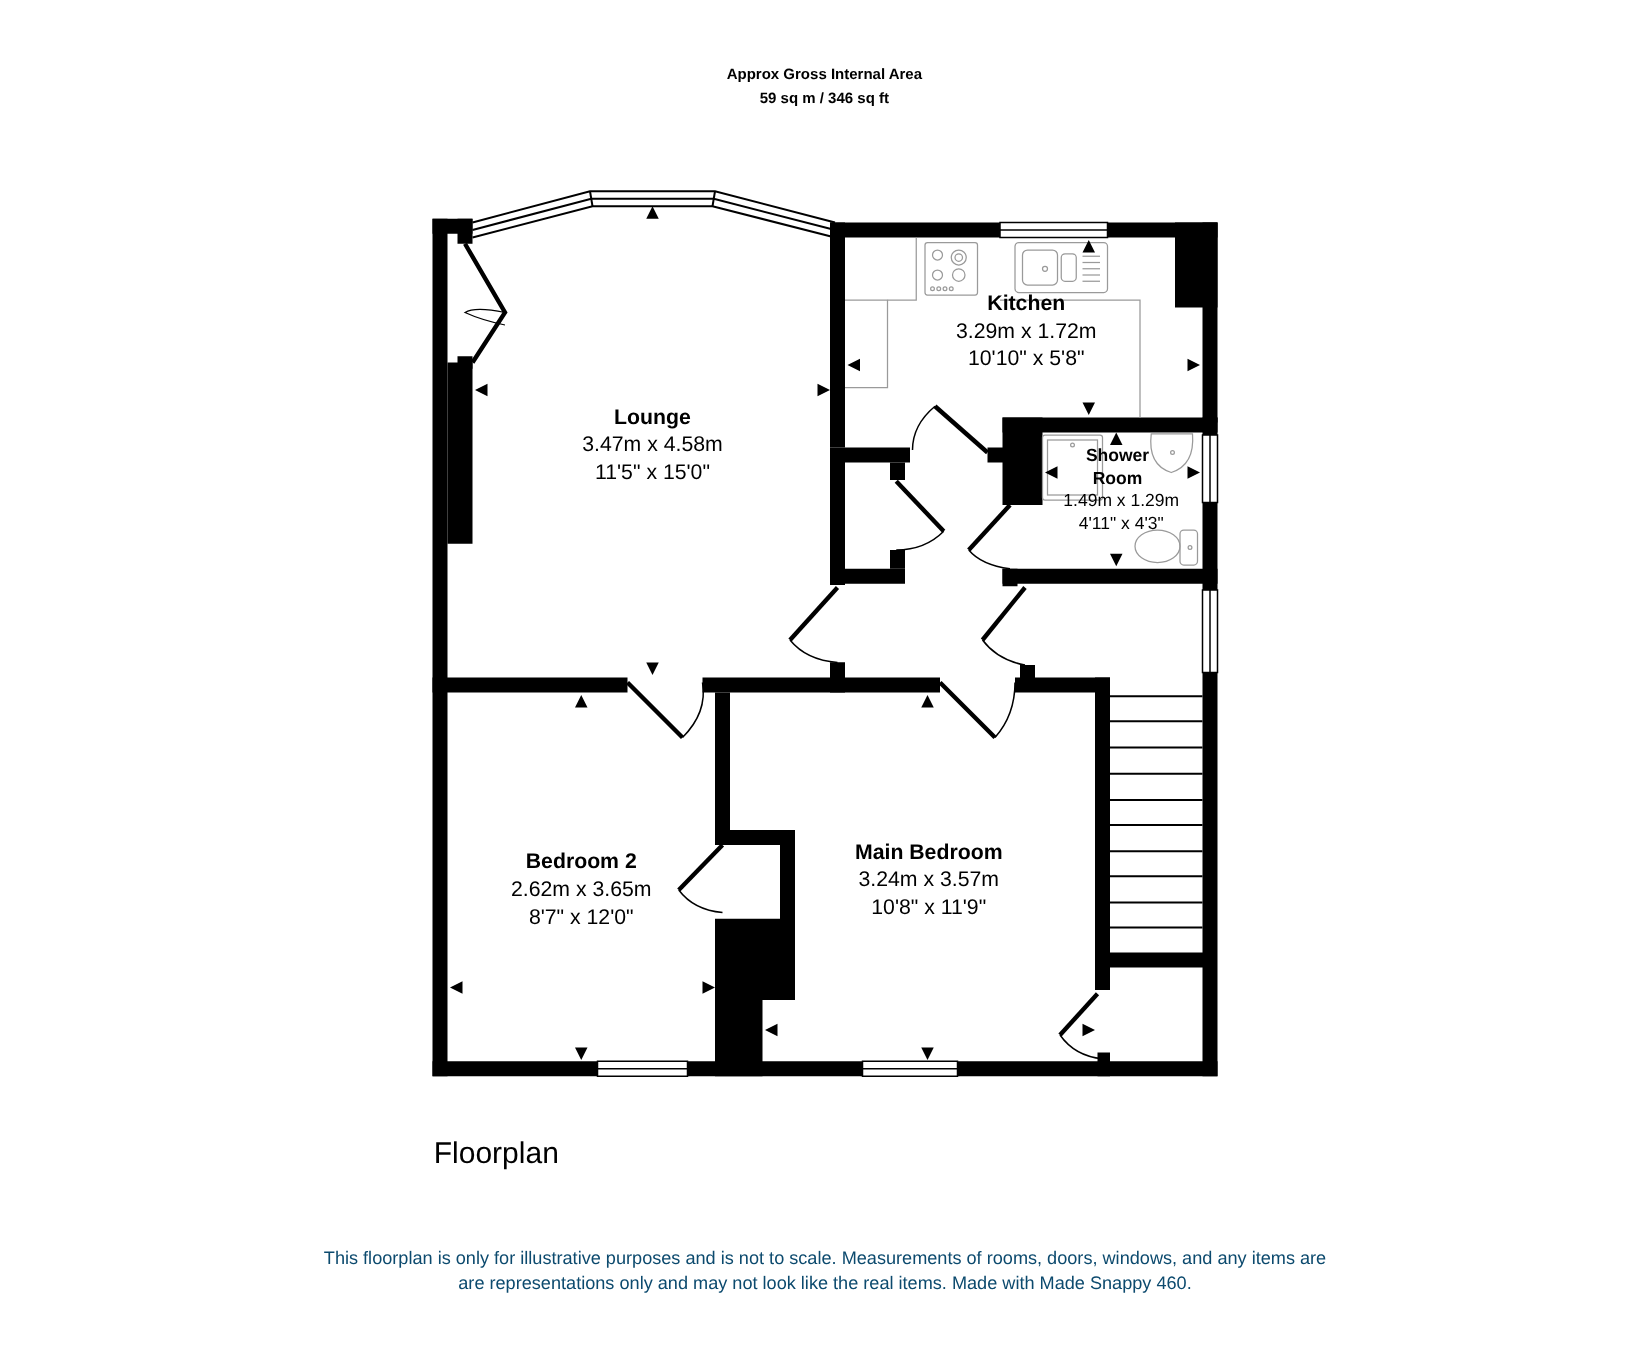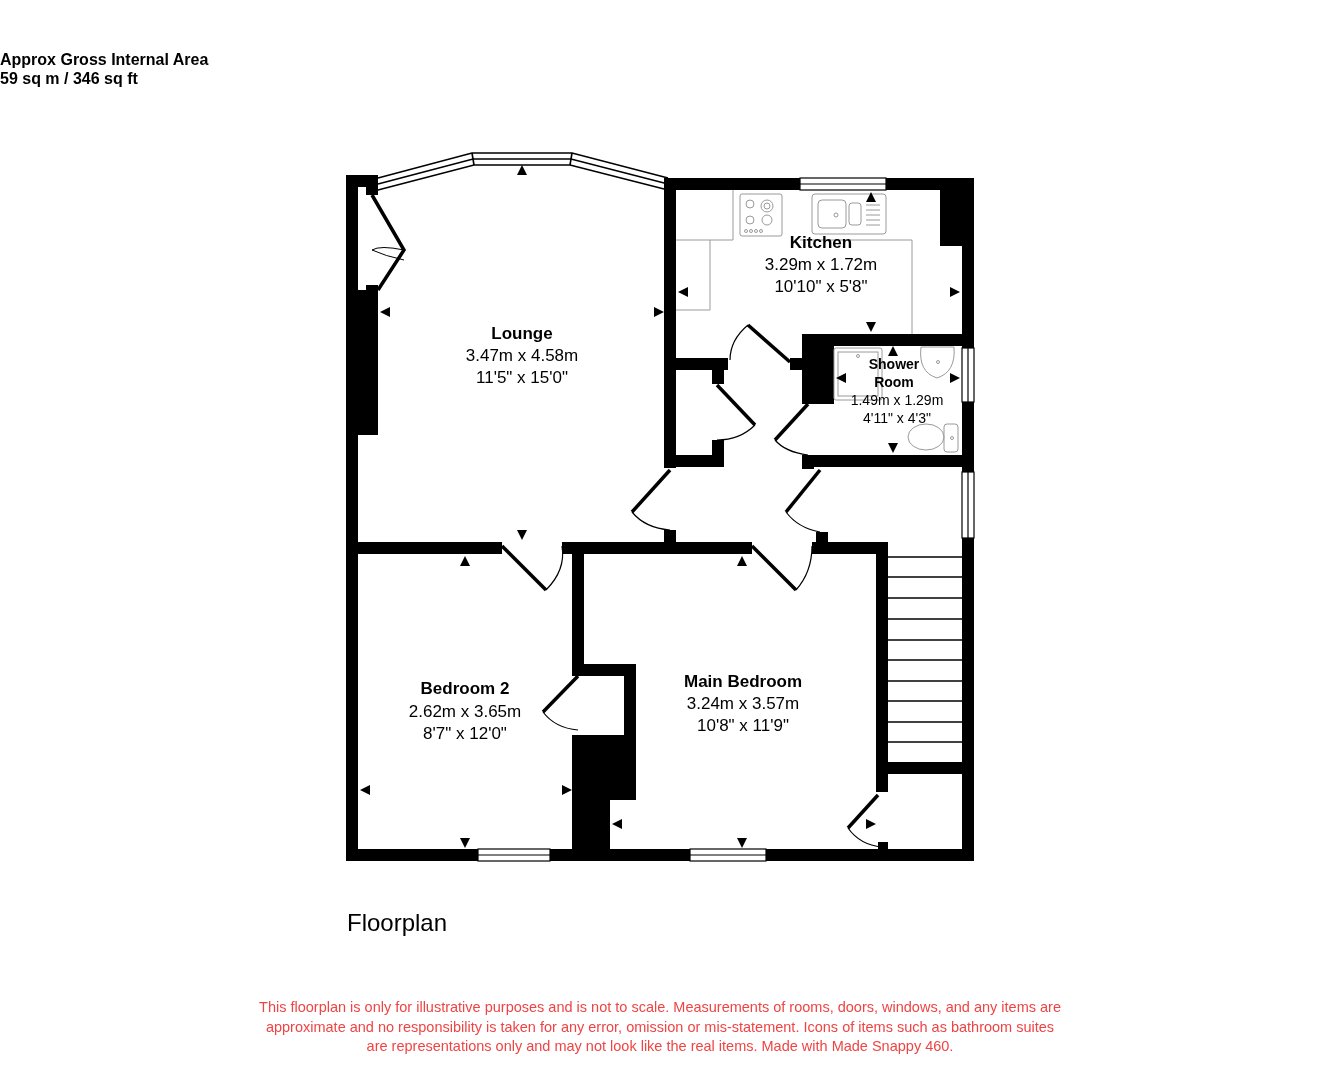--- a/index.html
+++ b/index.html
@@ -1,20 +1,20 @@
 <!DOCTYPE html>
 <html><head>
 <meta charset="utf-8">
 <style>
   html, body { margin: 0; padding: 0; background: #ffffff; }
   body { width: 1319px; height: 1080px; position: relative; overflow: hidden; font-family: "Liberation Sans", sans-serif; color: #000; }
-  .header { position: absolute; left: 0; top: 50px; width: 1319px; font-weight: bold; font-size: 16px; line-height: 19px; }
+  .header { position: absolute; left: 0; top: 50px; width: 1319px; text-align: center; font-weight: bold; font-size: 12px; line-height: 19px; }
   .plan { position: absolute; left: 0; top: 0; }
   .floor-label { position: absolute; left: 347px; top: 909px; font-size: 24px; }
-  .footer { position: absolute; left: 190px; top: 998px; width: 940px; text-align: center; font-size: 14.5px; line-height: 19.5px; color: #ef4444; }
+  .footer { position: absolute; left: 190px; top: 998px; width: 940px; text-align: center; font-size: 14.5px; line-height: 19.5px; color: #0c4a6e; }
   .room-name { font-weight: bold; font-size: 17px; }
   .room-dim { font-size: 17px; }
   .room-name-sm { font-weight: bold; font-size: 14px; }
   .room-dim-sm { font-size: 14px; }
 </style>
 </head>
 <body>
 
 <div class="header">
   <div>Approx Gross Internal Area</div>
@@ -253,15 +253,14 @@
     <text x="743" y="687" class="room-name">Main Bedroom</text>
     <text x="743" y="709" class="room-dim">3.24m x 3.57m</text>
     <text x="743" y="731" class="room-dim">10'8" x 11'9"</text>
   </g>
 </svg>
 
 <div class="floor-label">Floorplan</div>
 
 <div class="footer">
   <div>This floorplan is only for illustrative purposes and is not to scale. Measurements of rooms, doors, windows, and any items are</div>
-  <div>approximate and no responsibility is taken for any error, omission or mis-statement. Icons of items such as bathroom suites</div>
   <div>are representations only and may not look like the real items. Made with Made Snappy 460.</div>
 </div>
 
 </body></html>

